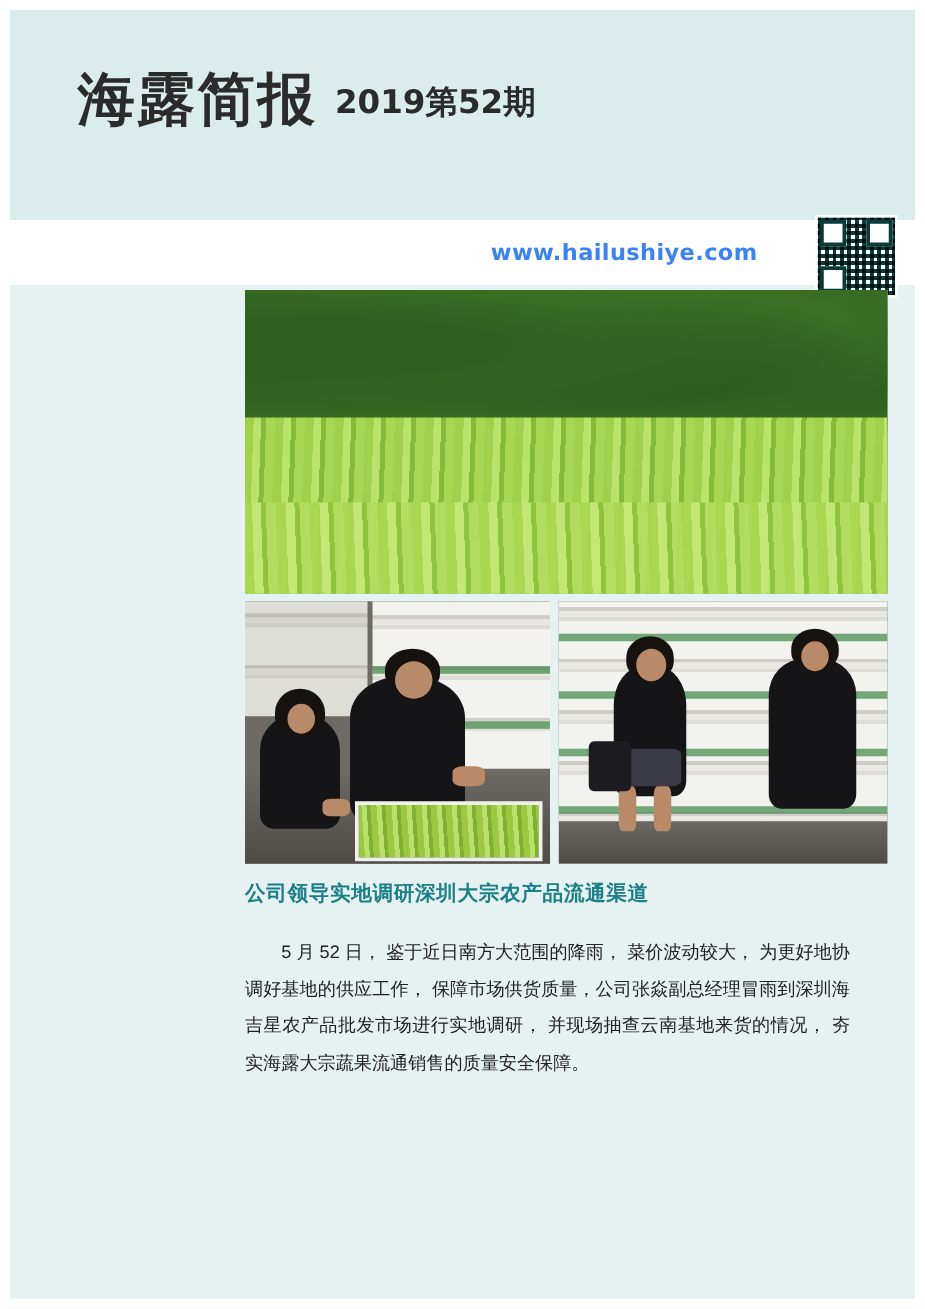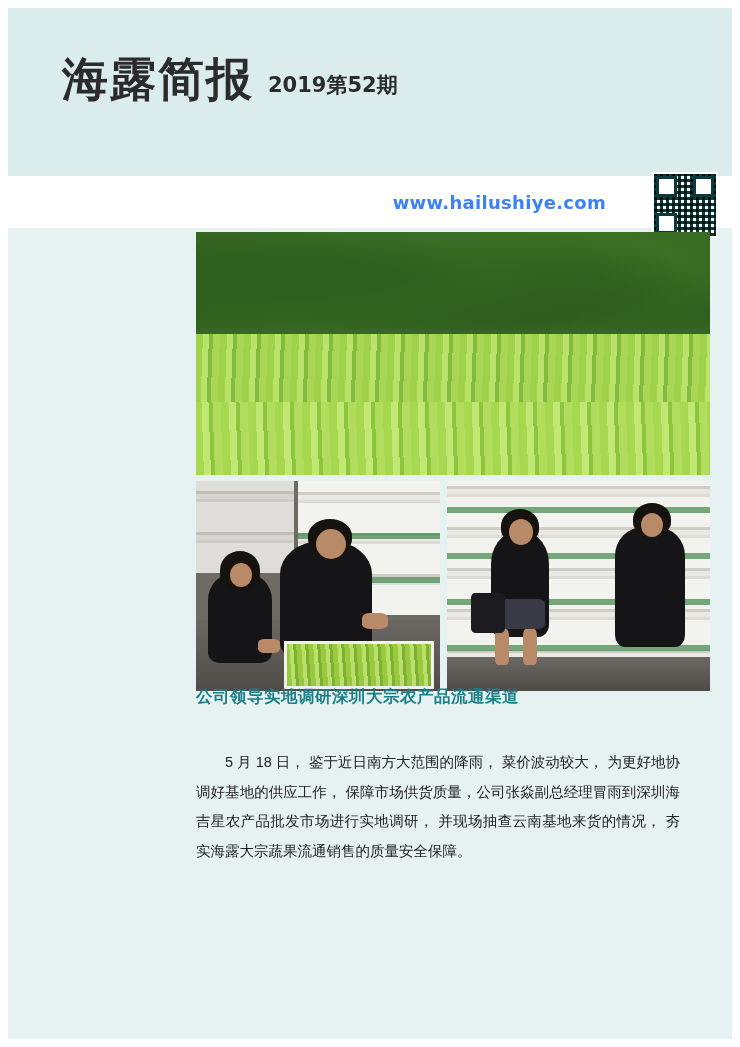--- a/index.html
+++ b/index.html
@@ -46,21 +46,21 @@
   .brand-title {
     font-family: "DejaVu Sans", sans-serif;
     font-size: 46px;
     font-weight: bold;
     letter-spacing: 2px;
     color: #2b2b2b;
     line-height: 1;
   }
   .brand-issue {
     font-family: "DejaVu Sans", sans-serif;
-    font-size: 21px;
+    font-size: 26px;
     font-weight: bold;
     color: #2b2b2b;
     margin-left: 14px;
     padding-bottom: 3px;
     letter-spacing: 0px;
   }
 
   
   .url-band {
     position: absolute;
@@ -223,21 +223,21 @@
     position: absolute;
     background:
       repeating-linear-gradient(86deg, #9ac93f 0 5px, #b9e06a 5px 9px, #7eb031 9px 12px);
     border: 3px solid #f1f1ec;
   }
 
   
   .headline {
     position: absolute;
     left: 196px;
-    top: 686px;
+    top: 704px;
     width: 520px;
     font-size: 16.5px;
     font-weight: bold;
     color: #1a7f86;
     letter-spacing: 0.5px;
   }
 
   
   .body-copy {
     position: absolute;
@@ -323,15 +323,15 @@
     <div class="skin" style="left:76px; top:148px; width:14px; height:36px; border-radius:20%;"></div>
     <div class="person" style="left:24px; top:112px; width:34px; height:40px; border-radius:12%; background:#1b1b20;"></div>
 
     <div class="person" style="left:168px; top:46px; width:70px; height:120px; border-radius:40% 40% 14% 14% / 24% 24% 10% 10%;"></div>
     <div class="hair" style="left:186px; top:22px; width:38px; height:32px;"></div>
     <div class="skin" style="left:194px; top:32px; width:22px; height:24px;"></div>
   </div>
 
   <div class="headline">公司领导实地调研深圳大宗农产品流通渠道</div>
 
-  <div class="body-copy">5 月 18 日， 鉴于近日南方大范围的降雨， 菜价波动较大， 为更好地协调好基地的供应工作， 保障市场供货质量，公司张焱副总经理冒雨到深圳海吉星农产品批发市场进行实地调研， 并现场抽查云南基地来货的情况， 夯实海露大宗蔬果流通销售的质量安全保障。</div>
+  <div class="body-copy">5 月 52 日， 鉴于近日南方大范围的降雨， 菜价波动较大， 为更好地协调好基地的供应工作， 保障市场供货质量，公司张焱副总经理冒雨到深圳海吉星农产品批发市场进行实地调研， 并现场抽查云南基地来货的情况， 夯实海露大宗蔬果流通销售的质量安全保障。</div>
 
 </div>
 
 </body></html>

